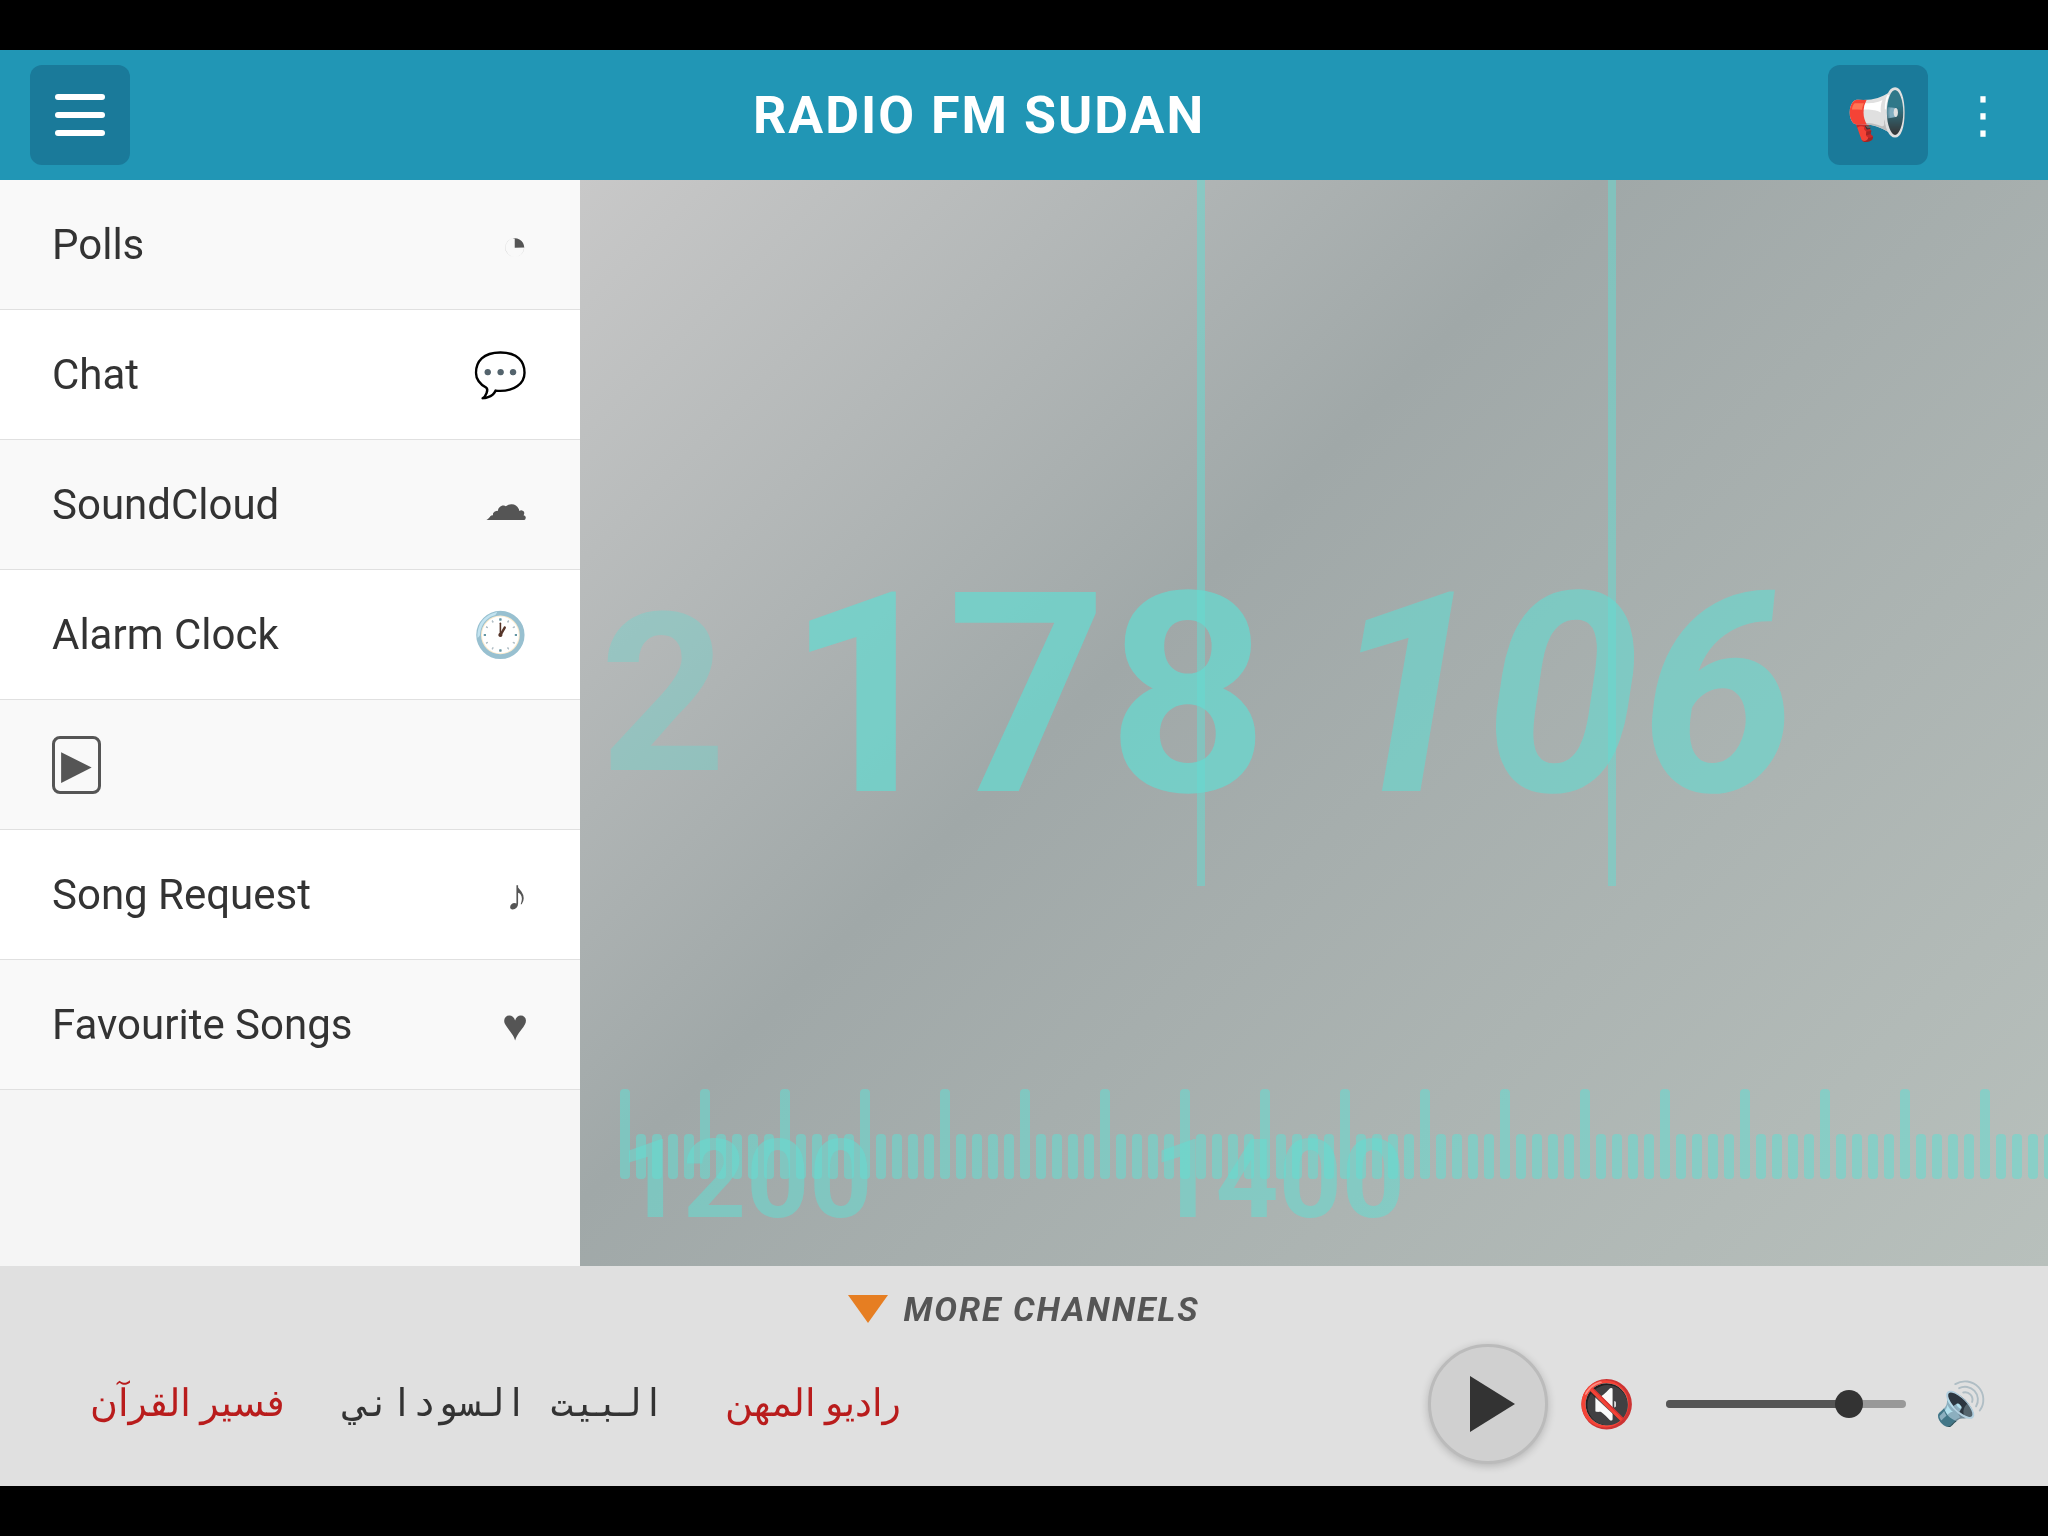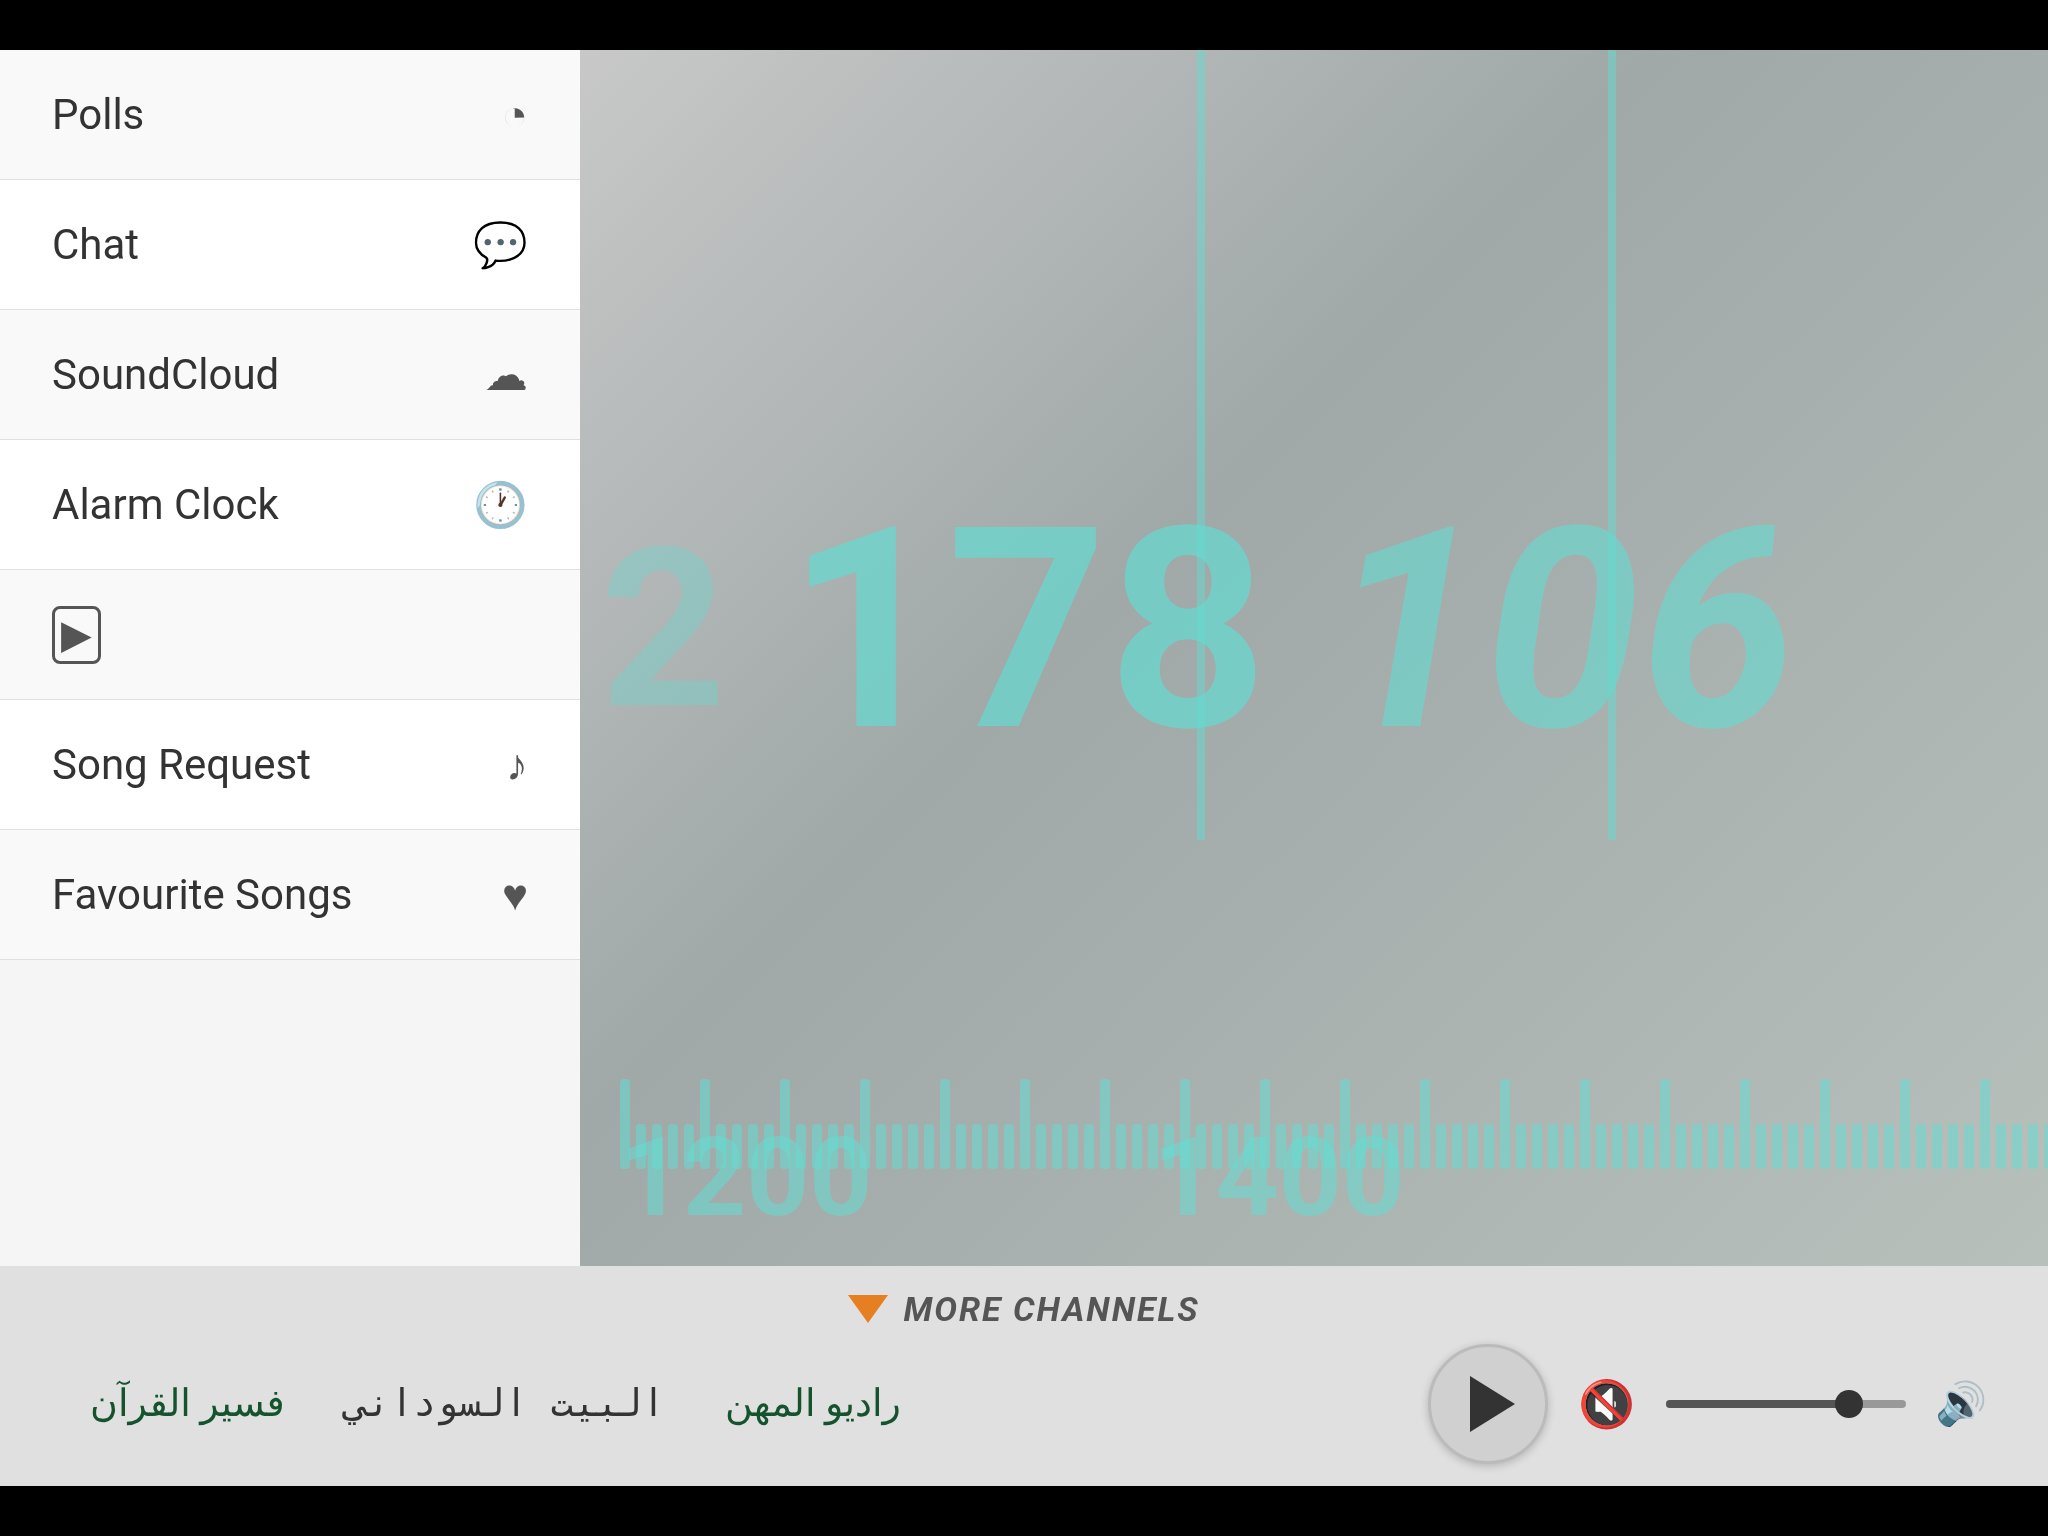--- a/index.html
+++ b/index.html
@@ -239,21 +239,21 @@
     .channels-left {
       display: flex;
       gap: 60px;
       flex: 1;
       justify-content: flex-start;
       padding-left: 60px;
     }
 
     .channel-name {
       font-size: 38px;
-      color: #14532d;
+      color: #b91c1c;
       direction: rtl;
     }
 
     .channel-name.active {
       color: #333;
       font-weight: 500;
       font-family: Liberation Mono, monospace;
     }
 
     .playback-controls {
@@ -334,20 +334,36 @@
       background: #000;
     }
   </style>
 </head>
 <body>
 
 <div class="top-bar"></div>
 
 <div class="app-container">
 
+  <div class="header">
+    <div class="header-menu-btn">
+      <div class="hamburger-icon">
+        <div class="hamburger-line"></div>
+        <div class="hamburger-line"></div>
+        <div class="hamburger-line"></div>
+      </div>
+    </div>
+    <div class="header-title">RADIO FM SUDAN</div>
+    <div class="header-right">
+      <div class="speaker-btn">
+        <span class="speaker-icon">📢</span>
+      </div>
+      <div class="more-icon">⋮</div>
+    </div>
+  </div>
 
   <div class="main-content">
 
     <div class="sidebar">
 
       <div class="sidebar-item">
         <span class="sidebar-item-label">Polls</span>
         <span class="sidebar-item-icon">◔</span>
       </div>
 

